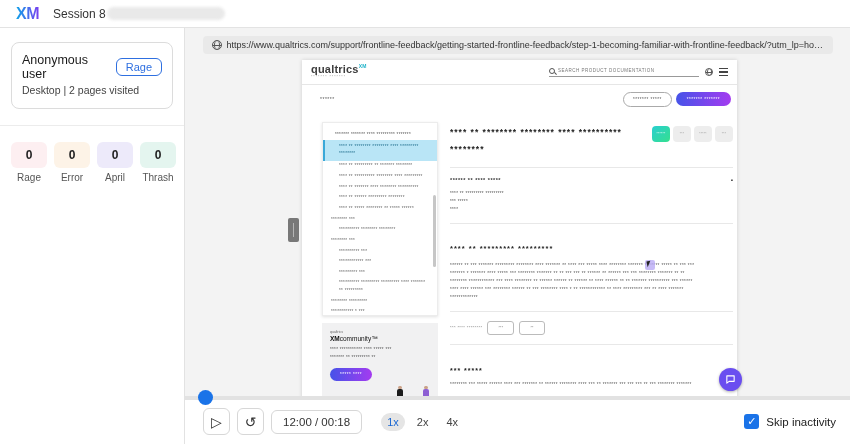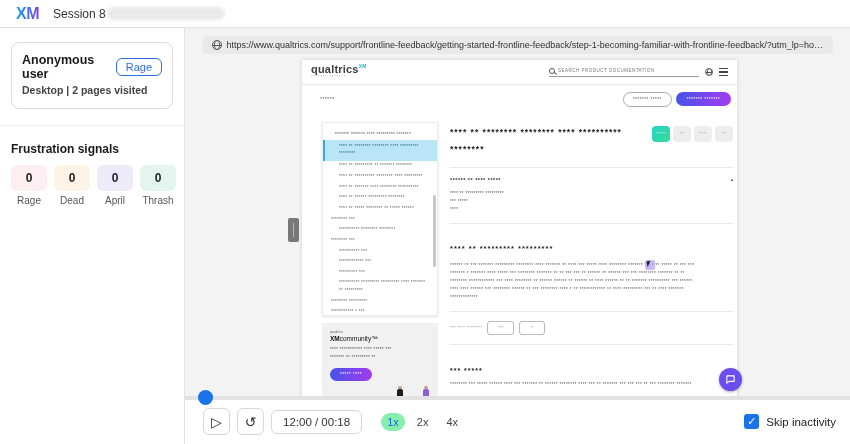--- a/index.html
+++ b/index.html
@@ -18,25 +18,25 @@
 
   
   .content { display:flex; height:416px; }
   .sidebar { width:185px; border-right:1px solid #e2e2e2; background:#fff;
              padding:14px 11px; flex-shrink:0; }
   .main { flex:1; position:relative; background:#f3f3f3; overflow:hidden; }
 
   
   .user-card { border:1px solid #dcdcdc; border-radius:8px; padding:10px 10px 12px; background:#fff; }
   .user-row { display:flex; justify-content:space-between; align-items:center; }
-  .user-name { font-size:12.5px; font-weight:bold; color:#1a1a1a; }
+  .user-name { font-size:12.5px; font-weight:normal; color:#1a1a1a; }
   .test-btn { font-size:11px; color:#2e6fe0; border:1px solid #2e6fe0; border-radius:6px;
               padding:2px 9px; background:#fff; cursor:pointer; }
   .user-date { font-size:10.5px; color:#444; margin-top:8px; }
-  .user-meta { font-size:10.5px; color:#444; margin-top:3px;font-weight:bold; }
+  .user-meta { font-size:10.5px; color:#444; margin-top:3px; }
   .side-divider { height:1px; background:#ececec; margin:16px -11px; }
   .side-h { font-size:12px; font-weight:bold; color:#1a1a1a; margin-bottom:9px; }
   .stats { display:flex; gap:7px; margin-bottom:14px; }
   .stat { display:flex; flex-direction:column; align-items:center; width:36px; }
   .stat-box { width:36px; height:26px; border-radius:6px; display:flex;
               align-items:center; justify-content:center; font-size:12px; font-weight:bold; color:#222; }
   .stat-label { font-size:10px; color:#555; margin-top:4px; }
   .timeline-empty { font-size:11px; color:#666; line-height:1.5; margin-top:2px; }
 
   
@@ -156,21 +156,21 @@
                   border-radius:50%; background:#1a73e8; cursor:pointer; }
   .player-controls { display:flex; align-items:center; gap:7px; padding:8px 14px 0 18px; }
   .pc-btn { width:27px; height:27px; border:1px solid #d7d7d7; border-radius:6px; background:#fff;
             display:flex; align-items:center; justify-content:center; font-size:14px; color:#333;
             cursor:pointer; padding:0; }
   .pc-time { border:1px solid #d7d7d7; border-radius:6px; padding:5px 11px; font-size:11.5px;
              color:#333; background:#fff; }
   .pc-speeds { display:flex; align-items:center; gap:6px; margin-left:12px; }
   .pc-speed { font-size:11px; color:#444; padding:3px 6px; border-radius:10px; background:none;
               border:none; cursor:pointer; }
-  .pc-speed.active { background:#86efac; color:#1a67d2; }
+  .pc-speed.active { background:#e5e5e5; color:#1a67d2; }
   .pc-right { margin-left:auto; display:flex; align-items:center; gap:7px; }
   .pc-check { width:15px; height:15px; background:#1a73e8; border-radius:3px; color:#fff;
               font-size:11px; line-height:15px; text-align:center; cursor:pointer; }
   .pc-skip-label { font-size:11.5px; color:#222; }
 </style>
 </head>
 <body>
 
 <div class="topbar">
   <span class="xm-logo">XM</span>
@@ -184,35 +184,34 @@
     <div class="user-card">
       <div class="user-row">
         <span class="user-name">Anonymous user</span>
         <button class="test-btn">Rage</button>
       </div>
       <div class="user-meta">Desktop | 2 pages visited</div>
     </div>
 
     <div class="side-divider"></div>
 
-    <div class="side-h">Frustration signals</div>
     <div class="stats">
 
         <div class="stat">
           <div class="stat-box" style="background: rgb(253, 239, 241);">
             <span>0</span>
           </div>
           <div class="stat-label">Rage</div>
         </div>
 
         <div class="stat">
           <div class="stat-box" style="background: rgb(253, 243, 231);">
             <span>0</span>
           </div>
-          <div class="stat-label">Dead</div>
+          <div class="stat-label">Error</div>
         </div>
 
         <div class="stat">
           <div class="stat-box" style="background: rgb(237, 234, 250);">
             <span>0</span>
           </div>
           <div class="stat-label">April</div>
         </div>
 
         <div class="stat">

